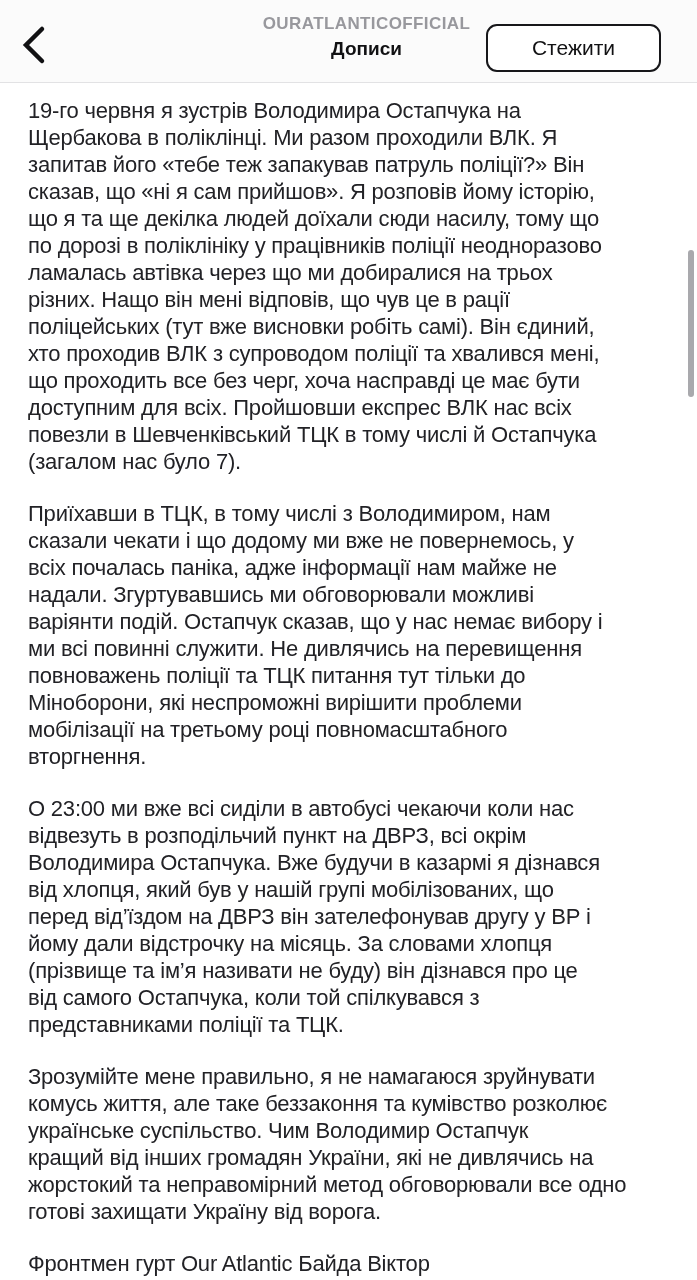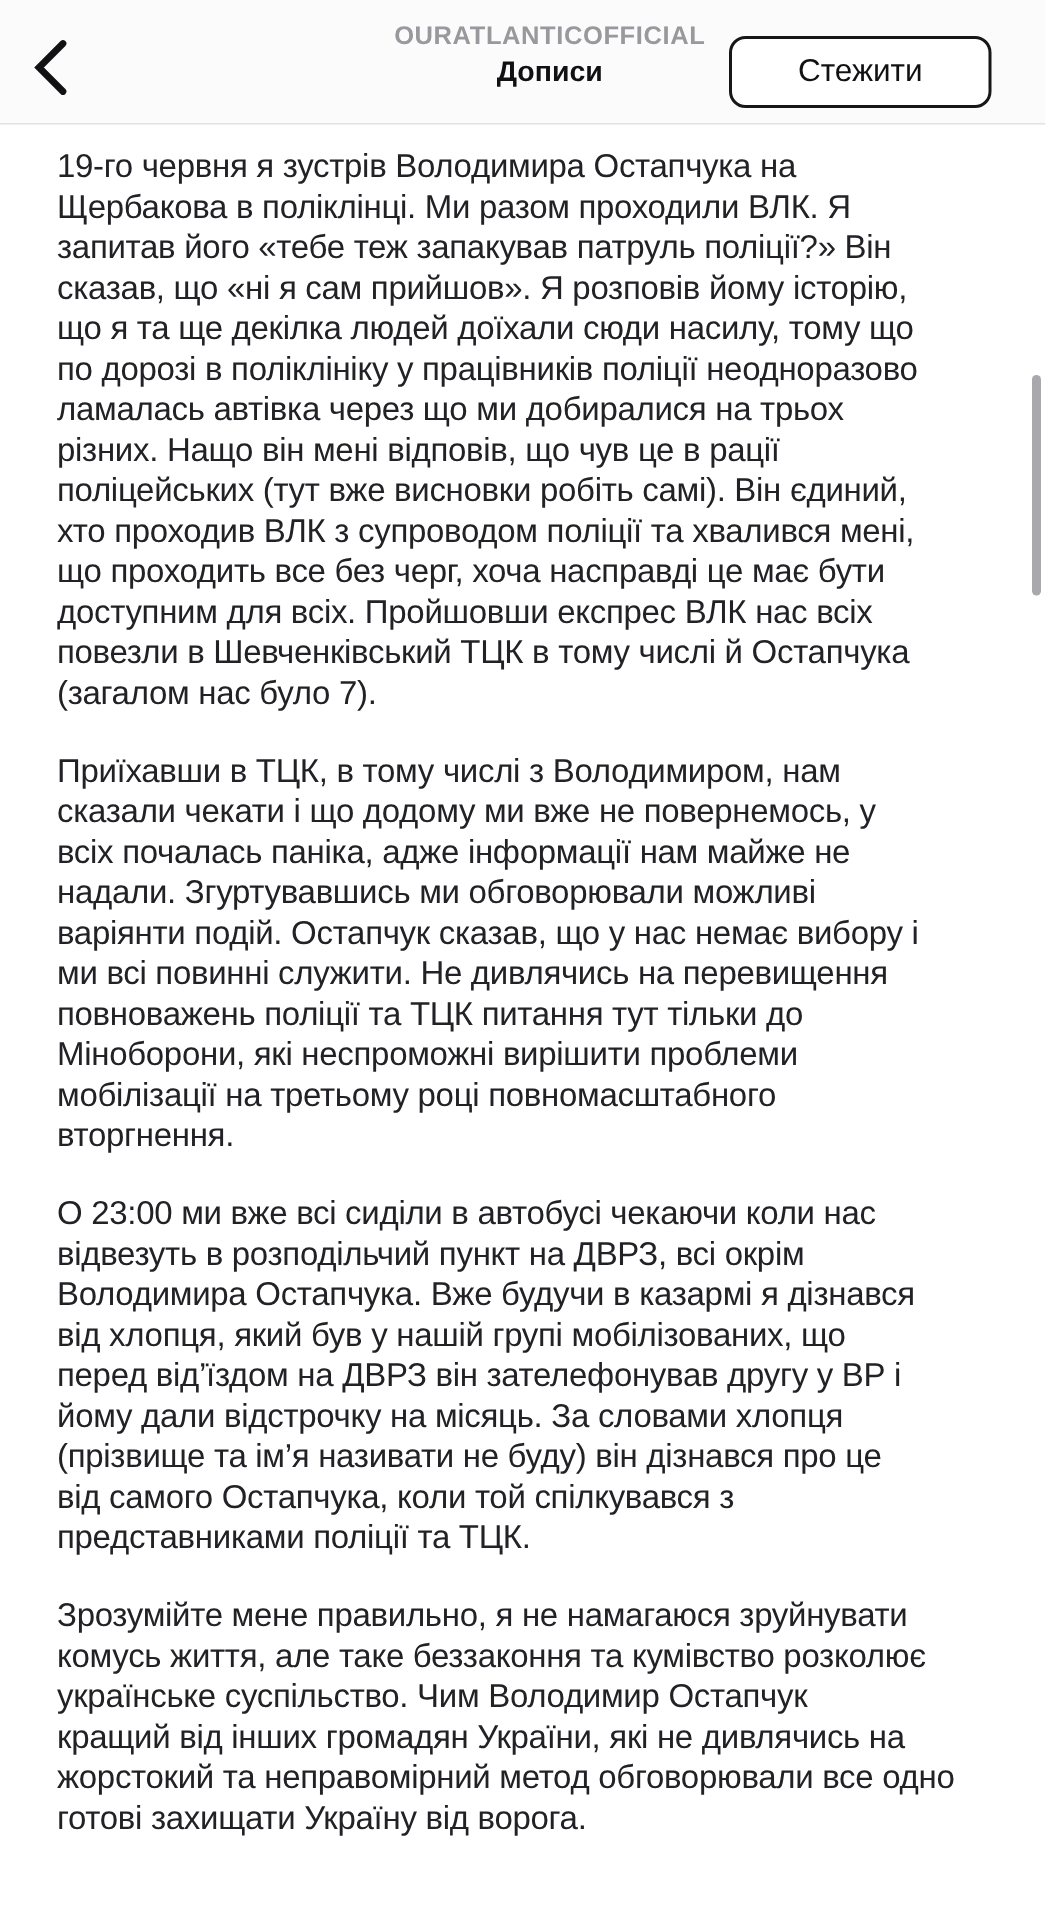--- a/index.html
+++ b/index.html
@@ -91,21 +91,21 @@
     padding: 13px 8px 0 28px;
     box-sizing: border-box;
     overflow: hidden;
   }
   .post-paragraph {
     font-size: 22px;
     line-height: 27px;
     letter-spacing: -0.2px;
     color: #222226;
     white-space: pre;
-    margin: 0 0 25px 10px;
+    margin: 0 0 25px 0;
   }
 
   
   .scrollbar-thumb {
     position: absolute;
     right: 3px;
     top: 250px;
     width: 6px;
     height: 147px;
     background: #a9a9ad;
@@ -163,15 +163,16 @@
 йому дали відстрочку на місяць. За словами хлопця
 (прізвище та ім’я називати не буду) він дізнався про це
 від самого Остапчука, коли той спілкувався з
 представниками поліції та ТЦК.</p>
   <p class="post-paragraph">Зрозумійте мене правильно, я не намагаюся зруйнувати
 комусь життя, але таке беззаконня та кумівство розколює
 українське суспільство. Чим Володимир Остапчук
 кращий від інших громадян України, які не дивлячись на
 жорстокий та неправомірний метод обговорювали все одно
 готові захищати Україну від ворога.</p>
+  <p class="post-paragraph">Фронтмен гурт Our Atlantic Байда Віктор</p>
 </div>
 
 <div class="scrollbar-thumb"></div>
 
 </body></html>

